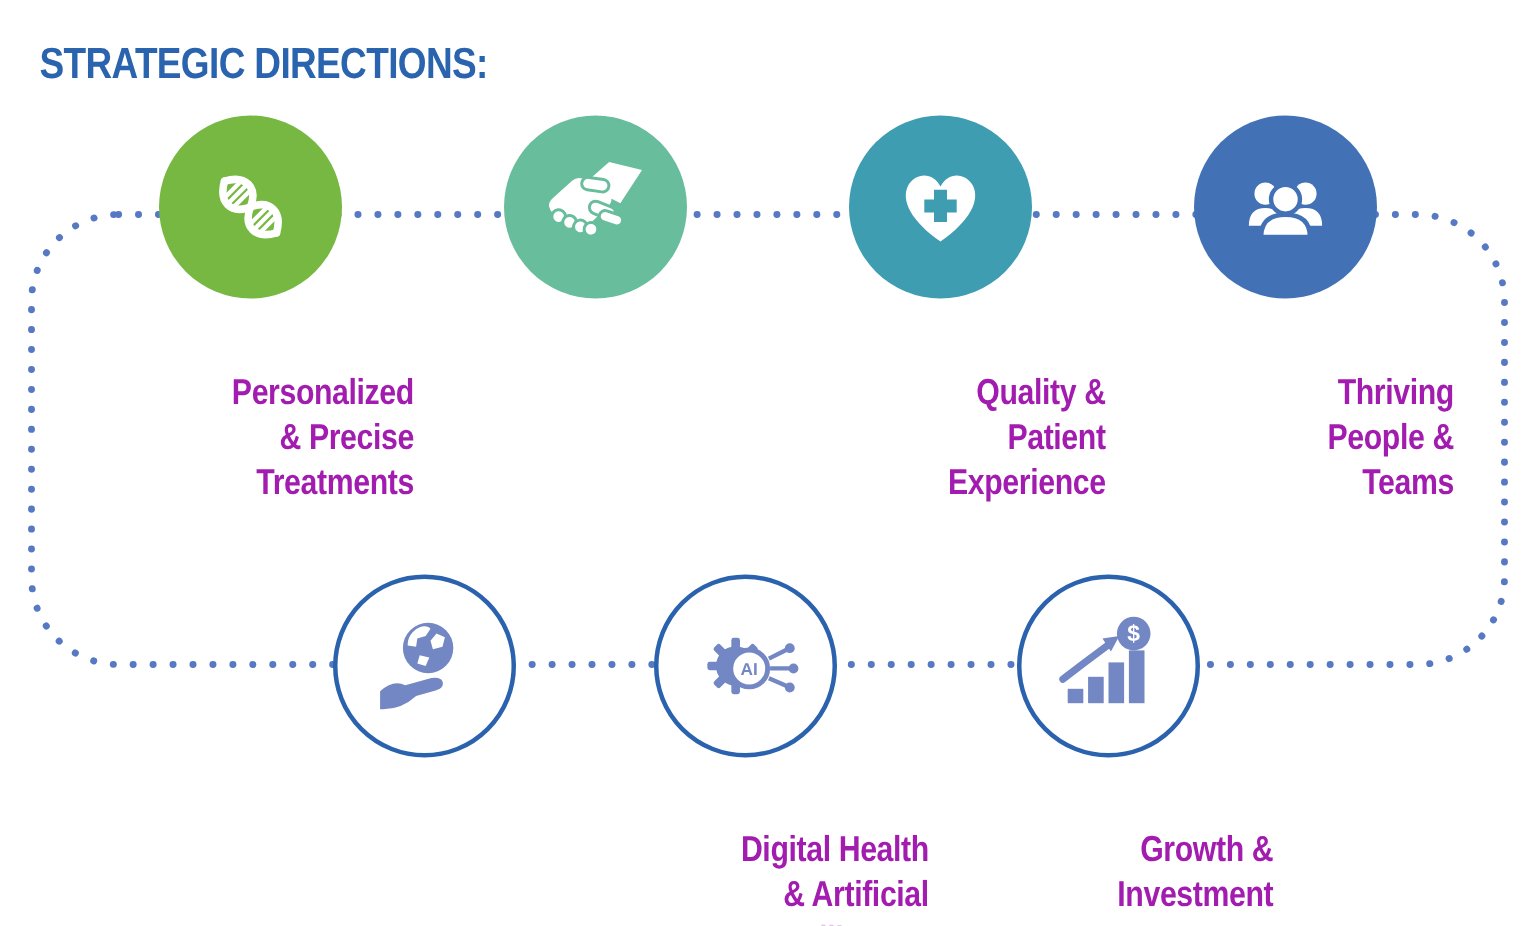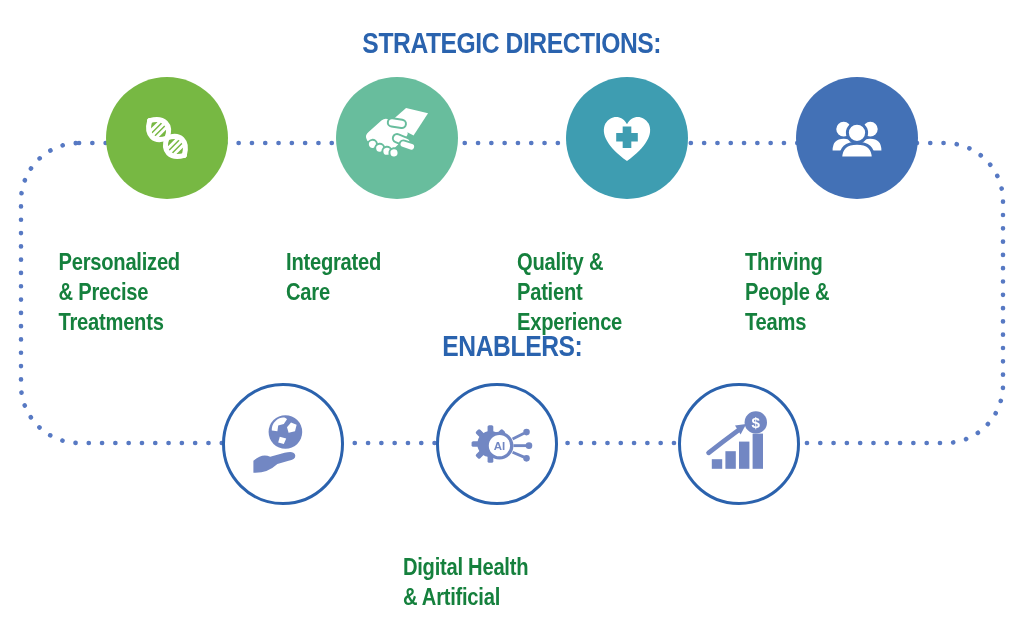--- a/index.html
+++ b/index.html
@@ -2,51 +2,48 @@
 <html><head>
 <meta charset="utf-8">
 <style>
   html,body{margin:0;padding:0;background:#fff;}
   .stage{
     position:relative;width:1024px;height:617px;background:#fff;overflow:hidden;
     font-family:"Liberation Sans", sans-serif;
   }
   .dotted-svg{position:absolute;left:0;top:0;width:1024px;height:617px;}
   .big-title{
-    position:absolute;left:0;width:1024px;text-align:center;
+    position:absolute;left:0;width:1024px;text-align:left;
     color:#2A63AE;font-weight:bold;font-size:29px;letter-spacing:-0.5px;
   }
   .big-title .condensed{display:inline-block;transform:scaleX(0.85);transform-origin:50% 0;}
   .circle{
     position:absolute;width:122px;height:122px;border-radius:50%;
     display:flex;align-items:center;justify-content:center;box-sizing:border-box;
   }
   .circle.outlined{background:#fff;border:3px solid #2B62AD;}
   .circle svg{display:block;}
   .label{
-    position:absolute;width:240px;text-align:left;color:#15803d;
+    position:absolute;width:240px;text-align:right;color:#a21caf;
     font-weight:bold;font-size:24px;line-height:30px;letter-spacing:-0.3px;
     white-space:pre-line;
   }
   .label .condensed{display:inline-block;transform:scaleX(0.84);transform-origin:50% 0;white-space:pre-line;}
 </style>
 </head>
 <body>
 
 <div class="stage">
 
   <svg class="dotted-svg" viewBox="0 0 1024 617">
     <rect x="21" y="143" width="982" height="300" rx="58" ry="58" fill="none" stroke="#5779C3" stroke-width="4.6" stroke-linecap="round" stroke-dasharray="0.1 13.2" style="stroke: rgb(87, 121, 195);"></rect>
   </svg>
 
   <div class="big-title" style="top:27px">
     <span class="condensed">STRATEGIC DIRECTIONS:</span>
-  </div>
-  <div class="big-title" style="top:330px">
-    <span class="condensed">ENABLERS:</span>
   </div>
 
   <div class="circle" style="left: 106px; top: 77px; background-color: rgb(119, 184, 67);">
     <svg width="72" height="72" viewBox="0 0 100 100">
       <g transform="rotate(45 50 50)" stroke="#fff" fill="none" stroke-linecap="round">
         <path d="M16,50 C26,32 42,32 50,50 C58,68 74,68 84,50" stroke-width="7"></path>
         <path d="M16,50 C26,68 42,68 50,50 C58,32 74,32 84,50" stroke-width="7"></path>
         <path d="M27,42 L27,58 M33,38 L33,62 M39,40 L39,60 M61,40 L61,60 M67,38 L67,62 M73,42 L73,58" stroke-width="4"></path>
       </g>
     </svg>
@@ -87,24 +84,20 @@
         <circle cx="50" cy="43" r="13" stroke="#4371B6" stroke-width="4"></circle>
         <path d="M28,77 Q28,57 50,57 Q72,57 72,77 Z" stroke="#4371B6" stroke-width="4"></path>
       </g>
     </svg>
   </div>
 
   <div class="label" style="left:47px;top:217px">
     <span class="condensed">Personalized
 &amp; Precise
 Treatments</span>
-  </div>
-  <div class="label" style="left:277px;top:217px">
-    <span class="condensed">Integrated
-Care</span>
   </div>
   <div class="label" style="left:737px;top:217px">
     <span class="condensed">Thriving
 People &amp;
 Teams</span>
   </div>
   <div class="label" style="left:507px;top:217px">
     <span class="condensed">Quality &amp;
 Patient
 Experience</span>
@@ -163,14 +156,18 @@
       <circle cx="71" cy="23" r="14" fill="#7287C3"></circle>
       <text x="71" y="29.5" text-anchor="middle" font-size="19" font-weight="bold" fill="#fff" font-family="Liberation Sans, sans-serif">$</text>
     </svg>
   </div>
 
   <div class="label" style="left:391px;top:522px">
     <span class="condensed">Digital Health
 &amp; Artificial
 Intelligence</span>
   </div>
+  <div class="label" style="left:619px;top:522px">
+    <span class="condensed">Growth &amp;
+Investment</span>
+  </div>
 
 </div>
 
 </body></html>

